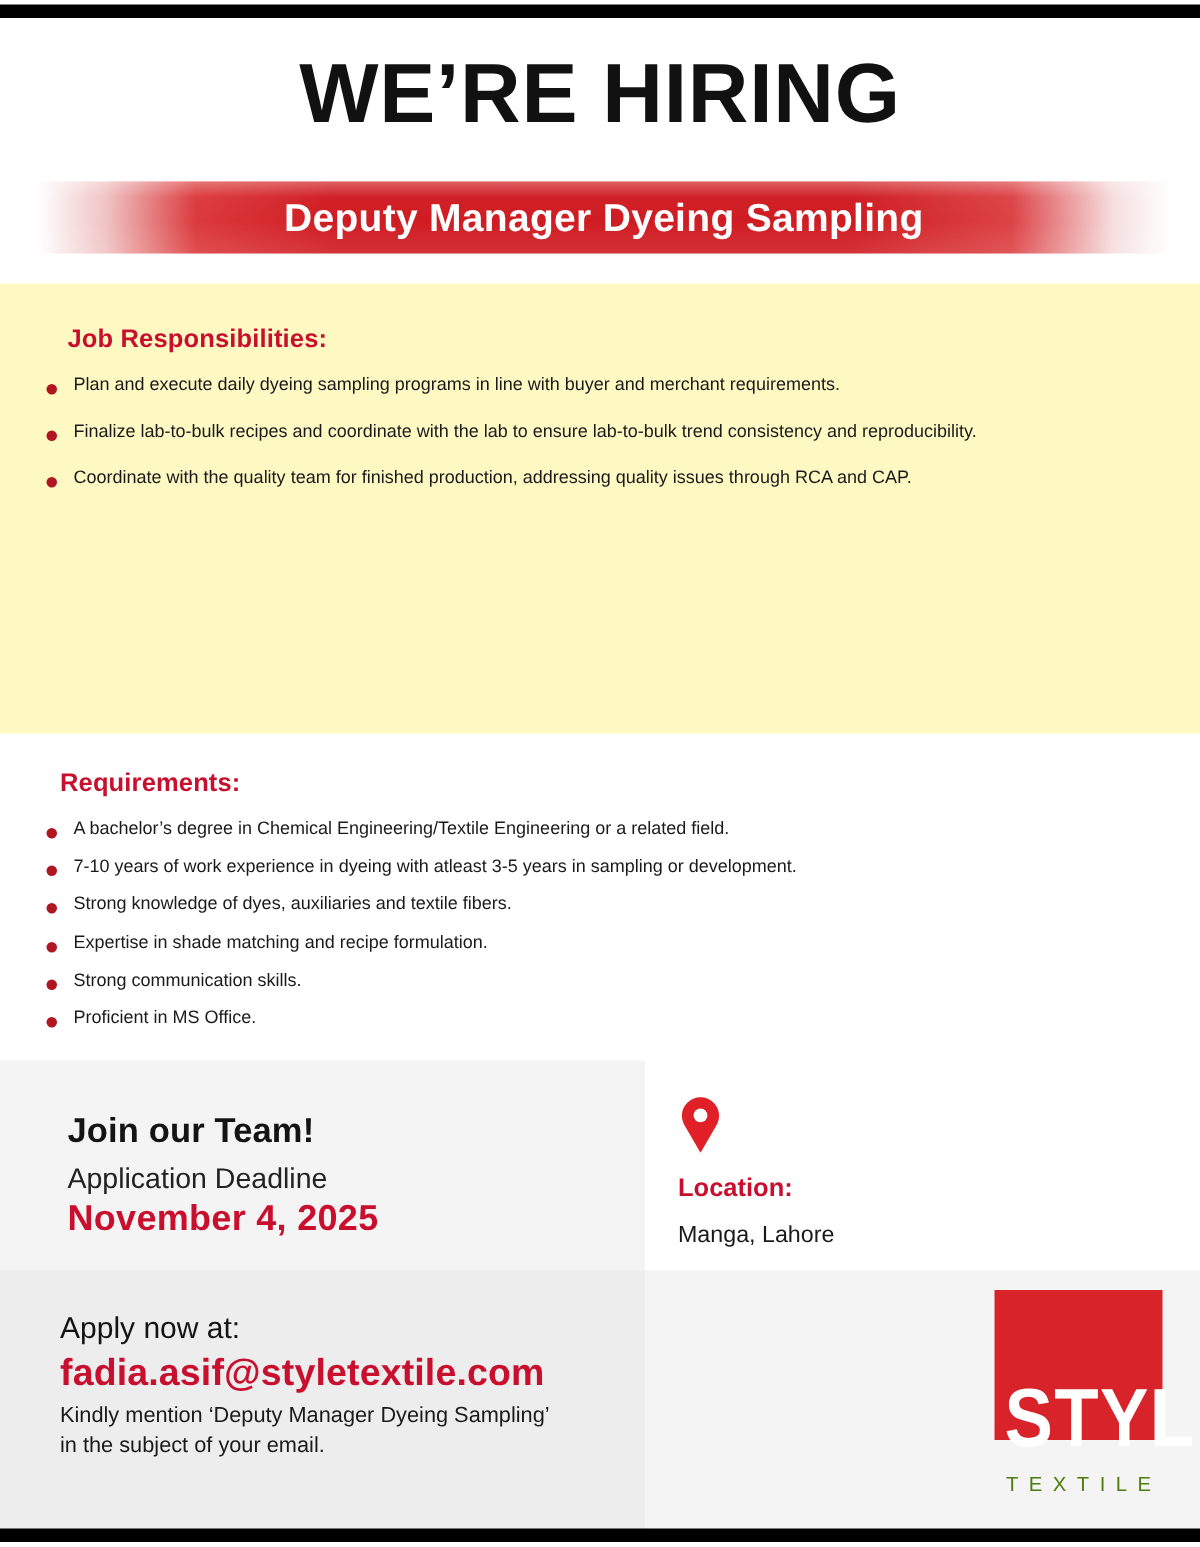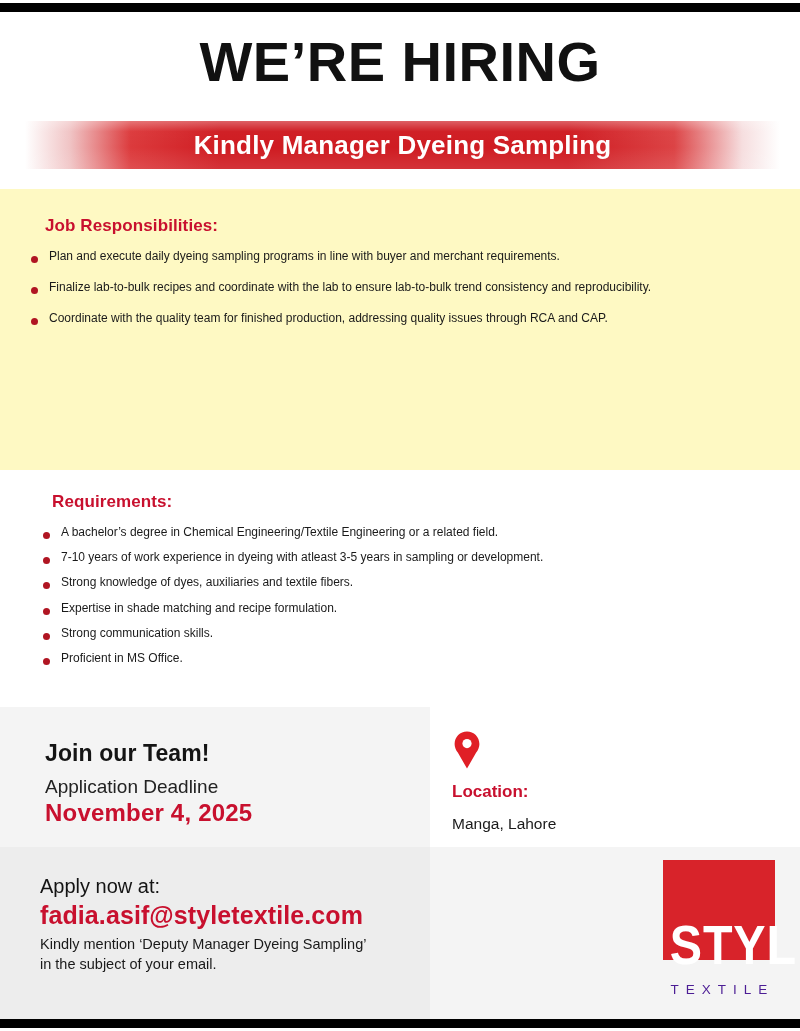--- a/index.html
+++ b/index.html
@@ -100,21 +100,21 @@
   .section {
     position: absolute;
     left: 0;
     width: 800px;
     box-sizing: border-box;
   }
   .section-gray { background: #fef9c3; }
   .section-white { background: #ffffff; }
 
   .sec-responsibilities { top: 189px; height: 300px; }
-  .sec-requirements     { top: 470px; height: 218px; padding-left: 12px; }
+  .sec-requirements     { top: 490px; height: 218px; }
 
   .sec-heading {
     margin: 0;
     padding: 0;
     color: #c8102e;
     font-size: 17px;
     font-weight: bold;
     letter-spacing: 0.1px;
   }
   .sec-responsibilities .sec-heading { padding: 27px 0 0 45px; }
@@ -265,39 +265,39 @@
     font-weight: bold;
     color: #ffffff;
     letter-spacing: 1px;
     line-height: 1;
     transform: scaleX(0.88);
   }
   .logo-textile {
     margin-top: 22px;
     text-align: center;
     font-size: 13.5px;
-    color: #4c1d95;
+    color: #4d7c0f;
     letter-spacing: 7px;
     text-indent: 7px;
     font-weight: normal;
   }
 </style>
 </head>
 <body>
 
 <div class="poster">
 
   <div class="rule-top"></div>
 
   <div class="headline-band">
     <h1 class="headline">WE’RE HIRING</h1>
   </div>
 
   <div class="title-banner">
-    <span class="job-title">Kindly Manager Dyeing Sampling</span>
+    <span class="job-title">Deputy Manager Dyeing Sampling</span>
   </div>
 
   <section class="section section-gray sec-responsibilities">
     <h2 class="sec-heading">Job Responsibilities:</h2>
     <ul class="bullets">
       <li>
         <span class="bullet-dot"></span>
         <span>Plan and execute daily dyeing sampling programs in line with buyer and merchant requirements.</span>
       </li>
       <li>

